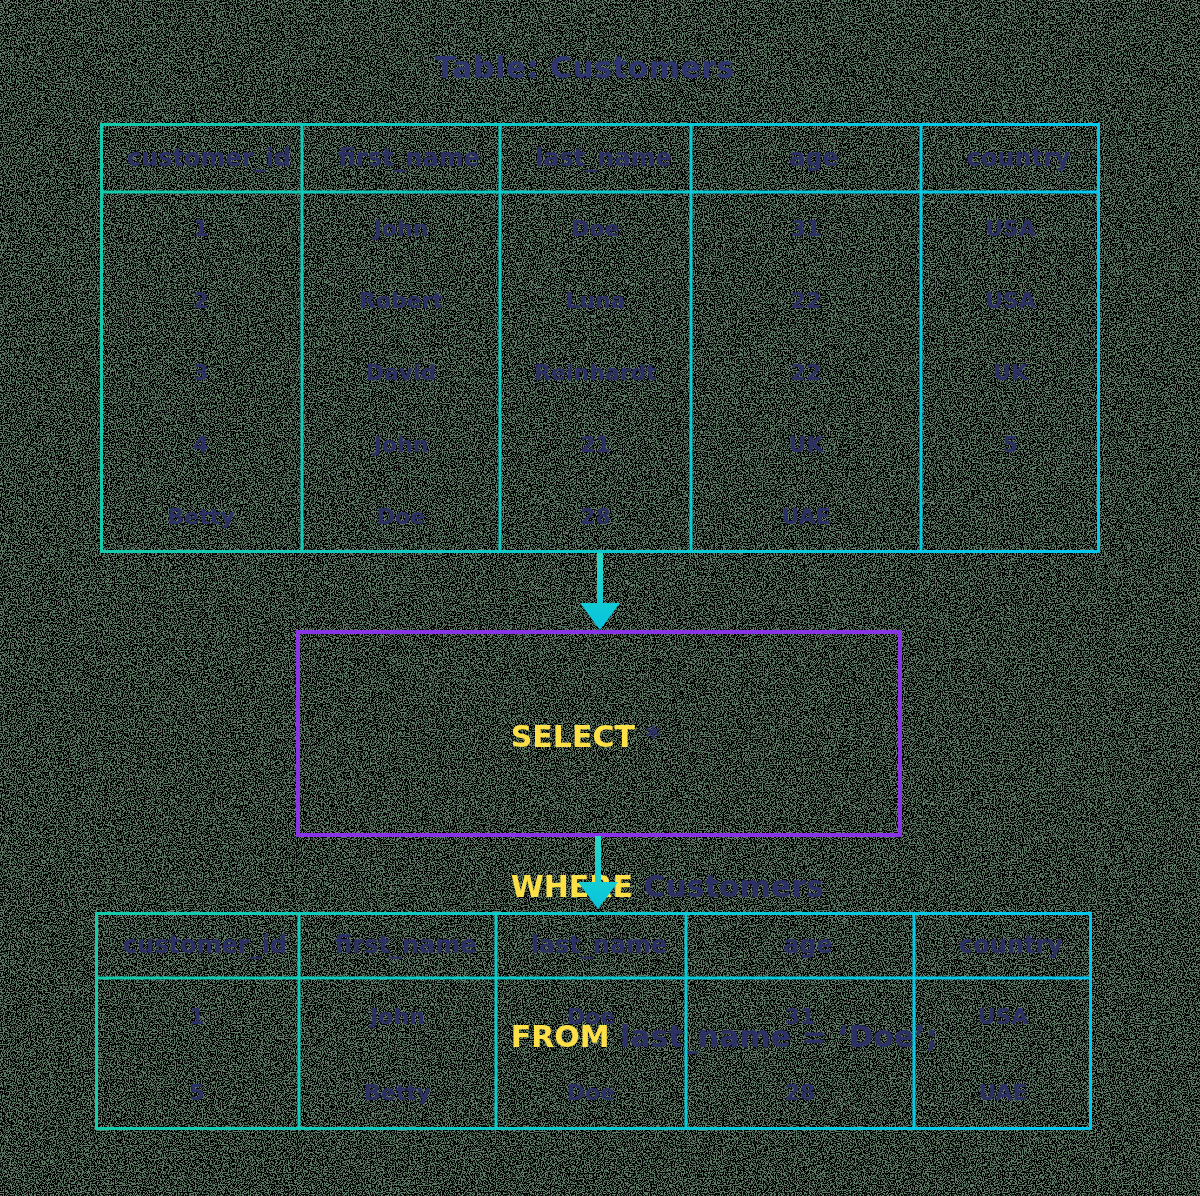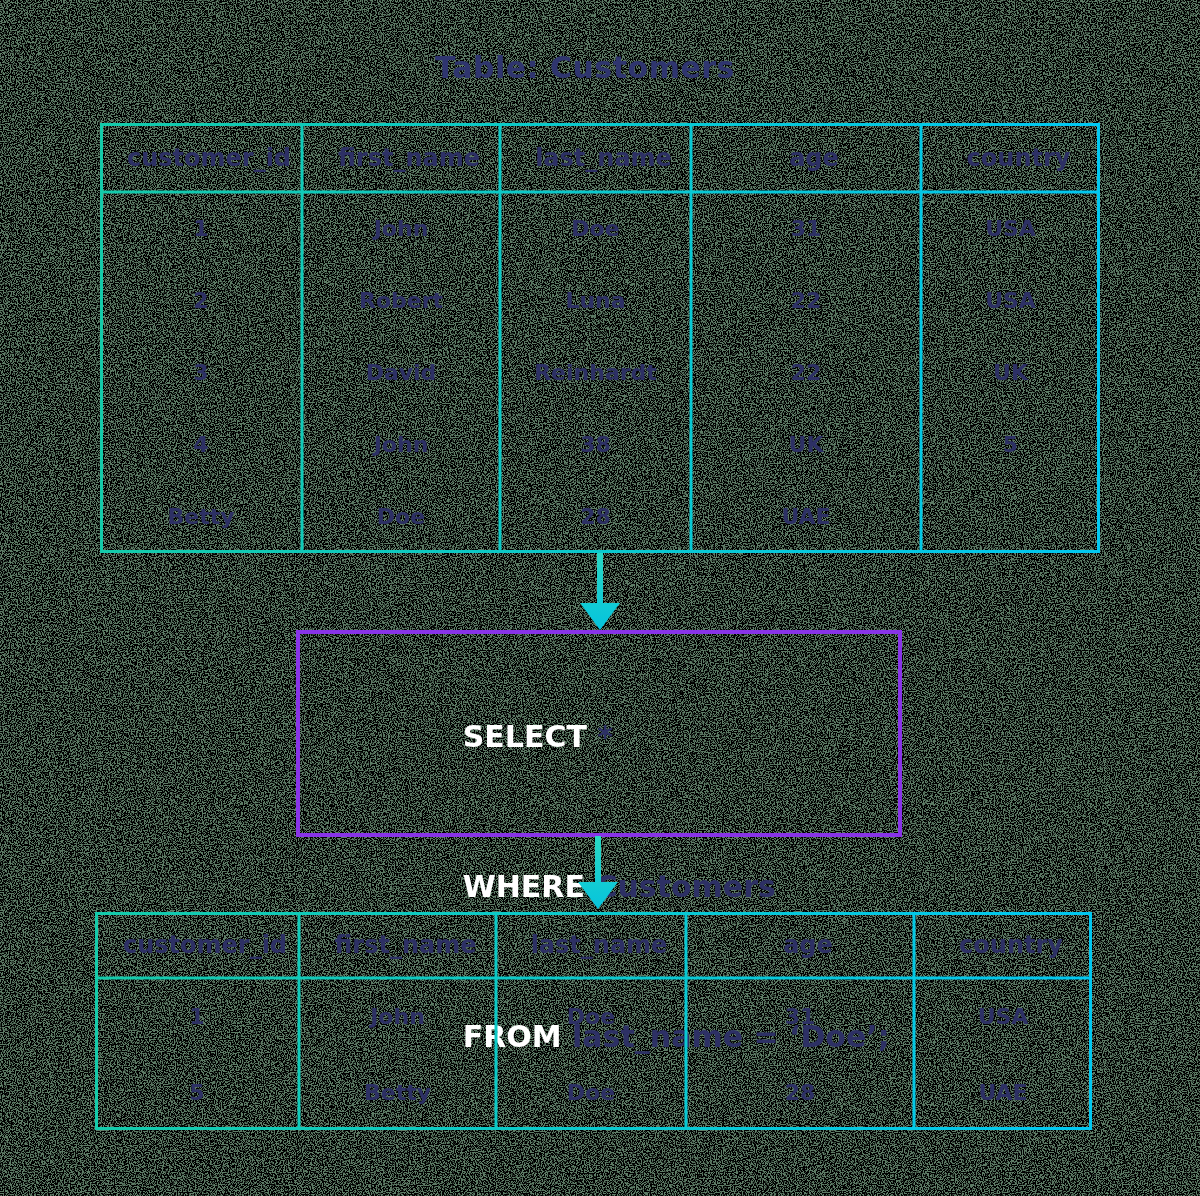--- a/index.html
+++ b/index.html
@@ -68,21 +68,21 @@
     box-sizing: border-box;
     border: 4px solid #8833e8;
     padding: 28px 0 0 100px;
   }
   .sql-line {
     line-height: 50px;
     font-size: 30px;
     font-weight: bold;
     white-space: pre;
   }
-  .kw    { color: #ffffff; }
+  .kw    { color: #fde047; margin-left: 48px; }
   .plain { color: #2d3065; }
 </style>
 </head>
 <body>
 
 <div class="stage">
 
   <svg class="bg-noise" width="1200" height="1196" xmlns="http://www.w3.org/2000/svg">
     <defs>
       <filter id="speckle" x="0" y="0" width="100%" height="100%">
@@ -137,21 +137,21 @@
       <div class="cell">USA</div>
 
       <div class="cell">3</div>
       <div class="cell">David</div>
       <div class="cell">Reinhardt</div>
       <div class="cell">22</div>
       <div class="cell">UK</div>
 
       <div class="cell">4</div>
       <div class="cell">John</div>
-      <div class="cell">38</div>
+      <div class="cell">21</div>
       <div class="cell">UK</div>
 
       <div class="cell">5</div>
       <div class="cell">Betty</div>
       <div class="cell">Doe</div>
       <div class="cell">28</div>
       <div class="cell">UAE</div>
     </div>
   </div>
 

